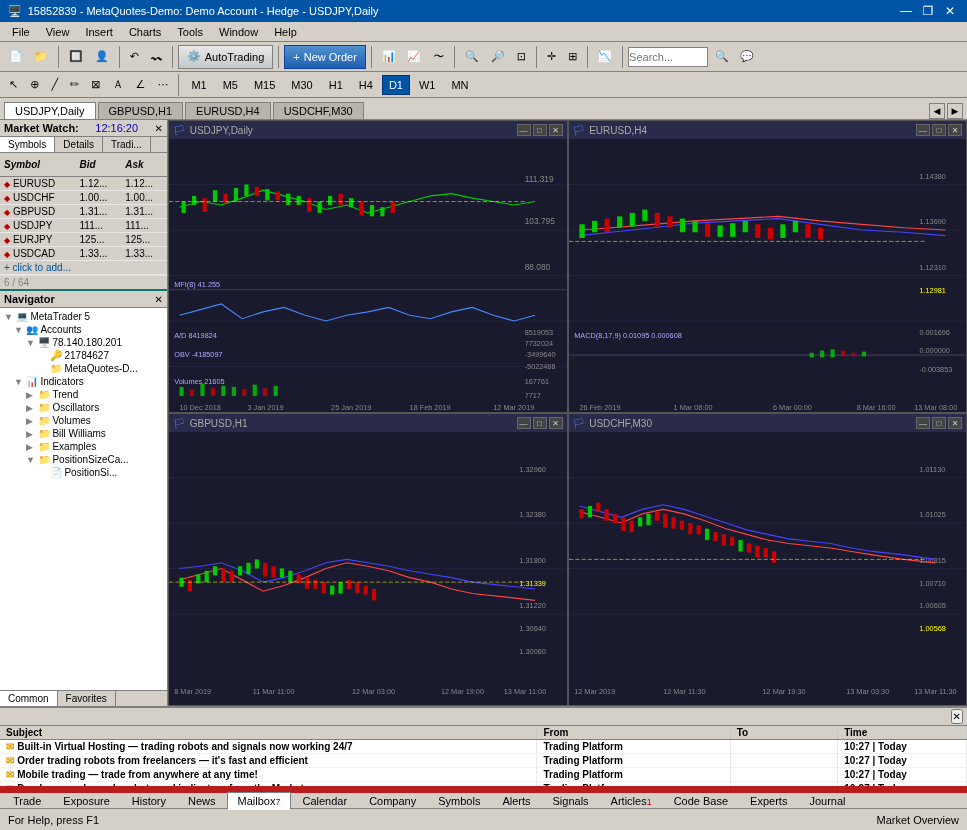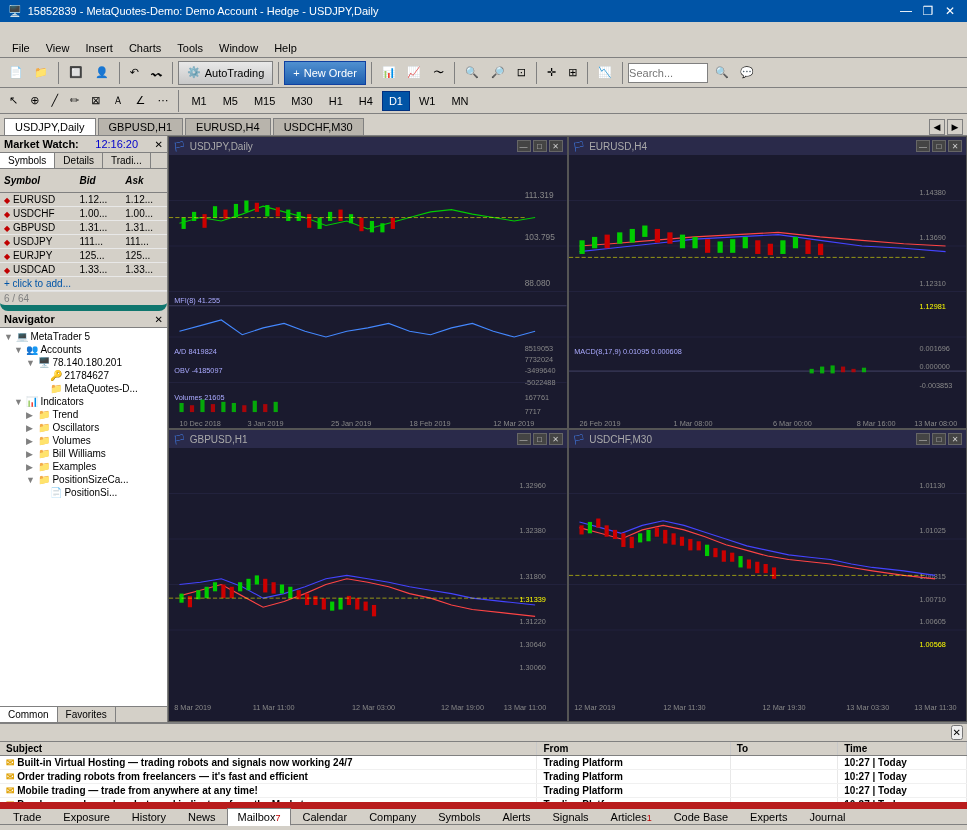--- a/index.html
+++ b/index.html
@@ -5,41 +5,41 @@
     * { margin: 0; padding: 0; box-sizing: border-box; }
     body { font-family: 'Segoe UI', Tahoma, Geneva, Verdana, sans-serif; font-size: 11px; background: #d4d0c8; color: #000; width: 967px; height: 830px; overflow: hidden; }
     
     
     #title-bar { background: #0054a6; color: white; height: 22px; display: flex; align-items: center; justify-content: space-between; padding: 0 8px; font-size: 11px; }
     #title-bar .title { display: flex; align-items: center; gap: 6px; }
     #title-bar .win-controls { display: flex; gap: 4px; }
     #title-bar .win-btn { background: transparent; border: none; color: white; cursor: pointer; font-size: 12px; width: 18px; height: 16px; display: flex; align-items: center; justify-content: center; }
     
     
-    #menu-bar { background: #d4d0c8; border-bottom: 1px solid #808080; height: 20px; display: flex; align-items: center; padding: 0 4px; margin-top: 16px; }
+    #menu-bar { background: #d4d0c8; border-bottom: 1px solid #808080; height: 20px; display: flex; align-items: center; padding: 0 4px; }
     #menu-bar .menu-item { padding: 2px 8px; cursor: pointer; font-size: 11px; }
     
     
     #toolbar1 { background: #d4d0c8; border-bottom: 1px solid #808080; height: 30px; display: flex; align-items: center; padding: 2px 4px; gap: 2px; }
     .toolbar-sep { width: 1px; background: #808080; height: 22px; margin: 0 3px; }
     .toolbar-btn { background: #d4d0c8; border: 1px solid transparent; padding: 2px 4px; cursor: pointer; font-size: 11px; height: 24px; display: flex; align-items: center; gap: 2px; }
     .autotrading-btn { background: linear-gradient(to bottom, #e8e8e8, #c8c8c8); border: 1px solid #808080; padding: 2px 8px; cursor: pointer; font-size: 11px; height: 24px; display: flex; align-items: center; gap: 4px; }
     .new-order-btn { background: linear-gradient(to bottom, #5090d0, #2060b0); border: 1px solid #1040a0; padding: 2px 8px; cursor: pointer; font-size: 11px; height: 24px; display: flex; align-items: center; gap: 4px; color: white; }
     
     
     #toolbar2 { background: #d4d0c8; border-bottom: 1px solid #808080; height: 26px; display: flex; align-items: center; padding: 2px 4px; gap: 2px; }
     .tf-btn { background: #d4d0c8; border: 1px solid transparent; padding: 2px 6px; cursor: pointer; font-size: 11px; height: 20px; display: flex; align-items: center; }
     .tf-btn.active { background: #0054a6; color: white; border: 1px solid #003080; }
     .draw-btn { background: #d4d0c8; border: 1px solid transparent; padding: 2px 4px; cursor: pointer; font-size: 11px; height: 20px; display: flex; align-items: center; }
     
     
     #left-panel { width: 168px; display: flex; flex-direction: column; border-right: 1px solid #808080; }
     
     
-    #market-watch { border-bottom: 6px solid #0f766e; flex: 0 0 auto; border-radius: 8px; }
+    #market-watch { border-bottom: 2px solid #0f766e; flex: 0 0 auto; }
     #market-watch-header { background: #d4d0c8; border-bottom: 1px solid #808080; display: flex; justify-content: space-between; align-items: center; padding: 2px 4px; font-size: 11px; font-weight: bold; }
     #market-watch table { width: 100%; border-collapse: collapse; font-size: 10px; }
     #market-watch table th { background: #d4d0c8; border-bottom: 1px solid #808080; padding: 6px 4px; text-align: left; font-style: italic; }
     #market-watch table td { padding: 1px 4px; border-bottom: 1px solid #e8e8e8; }
     .bid-col { color: #000; }
     .ask-col { color: #000; }
     .sym-bullet { color: #c00000; font-size: 8px; }
     
     
     #symbol-tabs { display: flex; border-bottom: 1px solid #808080; background: #d4d0c8; }

